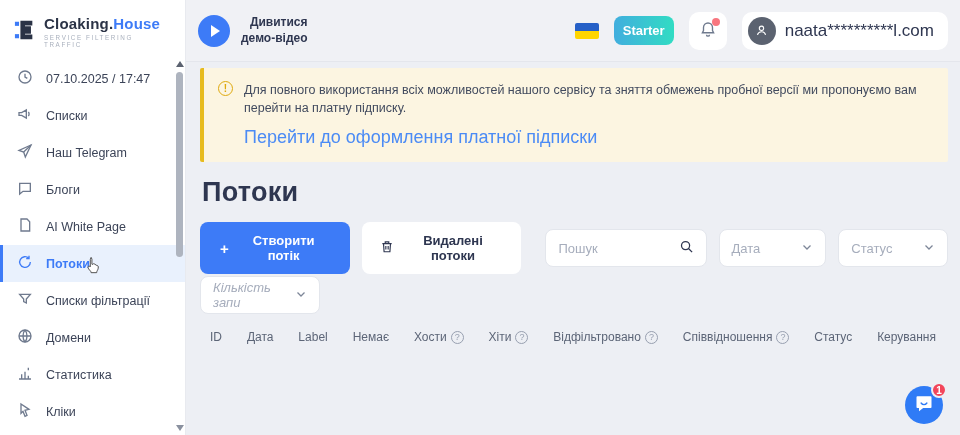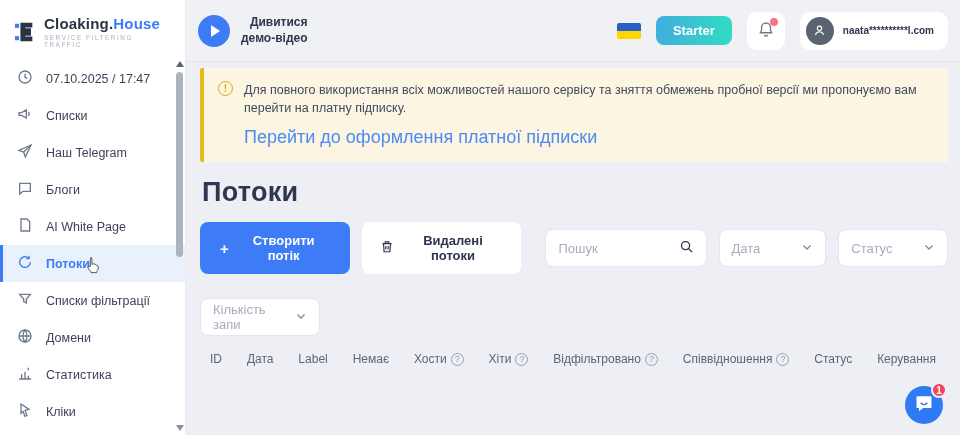--- a/index.html
+++ b/index.html
@@ -2,21 +2,21 @@
 <html><head>
 <meta charset="utf-8">
 <style>
   * { margin:0; padding:0; box-sizing:border-box; }
   html,body { width:960px; height:435px; background:#edeff4; overflow:hidden;
     font-family:"Liberation Sans", sans-serif; }
   .app { display:flex; width:960px; height:435px; position:relative; }
 
   
   .sidebar { width:186px; background:#fff; border-right:1px solid #e8eaef; position:relative; flex:none; }
-  .logo { display:flex; align-items:flex-end; gap:8px; padding:15px 14px 10px 14px; height:58px; }
+  .logo { display:flex; align-items:center; gap:8px; padding:15px 14px 10px 14px; height:58px; }
   .logo-text .name { font-size:15px; font-weight:bold; color:#2b3346; letter-spacing:.2px; }
   .logo-text .name .blue { color:#3d7bf7; }
   .logo-text .tagline { font-size:6.3px; color:#a9b0bd; letter-spacing:1.6px; margin-top:2px; }
   .nav { padding-top:2px; }
   .nav-item { height:37px; display:flex; align-items:center; gap:13px; padding:0 14px;
     font-size:12.5px; color:#3c4458; cursor:pointer; border-left:3px solid transparent; }
   .nav-item svg { flex:none; stroke:#6f7a8e; }
   .nav-item.active { background:#e9f1fd; border-left-color:#3d7bf7; color:#3d7bf7; font-weight:bold; }
   .nav-item.active svg { stroke:#3d7bf7; }
   .side-scroll { position:absolute; top:58px; bottom:0; right:1px; width:10px; }
@@ -34,29 +34,29 @@
   .play-btn { width:32px; height:32px; border-radius:50%; background:#3d7bf7; flex:none;
     display:flex; align-items:center; justify-content:center; cursor:pointer; }
   .play-tri { width:0; height:0; border-top:6px solid transparent; border-bottom:6px solid transparent;
     border-left:9px solid #fff; margin-left:2px; }
   .demo-label { margin-left:11px; font-size:12px; font-weight:bold; color:#2e3650; line-height:1.3; }
   .top-right { margin-left:auto; display:flex; align-items:center; gap:15px; }
   .flag { width:24px; height:16px; border-radius:2px; overflow:hidden; cursor:pointer; }
   .flag .b { height:8px; background:#2660c7; }
   .flag .y { height:8px; background:#ffd500; }
   .plan-badge { background:linear-gradient(90deg,#41aede,#31dcc3); color:#fff; font-size:13px;
-    font-weight:bold; padding:7px 17px; border-radius:8px; cursor:pointer; }
+    font-weight:bold; padding:7px 9px; border-radius:8px; cursor:pointer; }
   .bell-box { width:38px; height:38px; background:#fff; border-radius:10px; position:relative;
     display:flex; align-items:center; justify-content:center; cursor:pointer; }
   .bell-dot { position:absolute; top:6px; right:7px; width:8px; height:8px; border-radius:50%; background:#f8767f; }
   .user-chip { background:#fff; border-radius:10px; padding:5px 14px 5px 6px; display:flex;
     align-items:center; gap:9px; cursor:pointer; }
   .avatar { width:28px; height:28px; border-radius:50%; background:#5b6270;
     display:flex; align-items:center; justify-content:center; }
-  .user-email { font-size:10px; font-weight:bold; color:#2e3650; }
+  .user-email { font-size:17px; font-weight:normal; color:#2e3650; }
 
   .content { padding:6px 12px 0 14px; position:relative; }
 
   
   .banner { background:#fcf5e1; border-left:4px solid #e7bb1d; border-radius:2px;
     padding:13px 16px 14px 40px; position:relative; }
   .banner-icon { position:absolute; left:14px; top:13px; width:15px; height:15px; border-radius:50%;
     border:1.6px solid #dfa90e; color:#dfa90e; font-size:10px; font-weight:bold;
     display:flex; align-items:center; justify-content:center; }
   .banner-text { font-size:12.5px; color:#414a5e; line-height:1.45; max-width:730px; }
@@ -74,21 +74,21 @@
   .btn-white { background:#fff; color:#2e3650; padding:11px 18px; }
   .spacer { flex:1; }
   .field { background:#fff; border:1px solid #e3e6ec; border-radius:8px; height:38px;
     display:flex; align-items:center; padding:0 12px; color:#a6adbc; font-size:13px; cursor:pointer; }
   .search-field { width:168px; cursor:text; }
   .search-field .ph { flex:1; }
   .select-date { width:112px; }
   .select-status { width:114px; }
   .select-count { width:120px; }
   .field .chev { margin-left:auto; }
-  .count-row { margin-top:24px; }
+  .count-row { margin-top:2px;font-style:italic; }
 
   
   .thead { display:flex; justify-content:space-between; align-items:center;
     padding:16px 12px 22px 10px; font-size:12px; color:#5c6577; }
   .th { display:flex; align-items:center; gap:4px; white-space:nowrap; }
   .help { width:13px; height:13px; border-radius:50%; border:1px solid #98a0b0; color:#98a0b0;
     font-size:9px; display:flex; align-items:center; justify-content:center; cursor:pointer; }
   .empty-card { background:#fff; border-radius:6px; height:36px; display:flex; align-items:center;
     justify-content:center; font-size:12.5px; color:#3f4757; }
 

